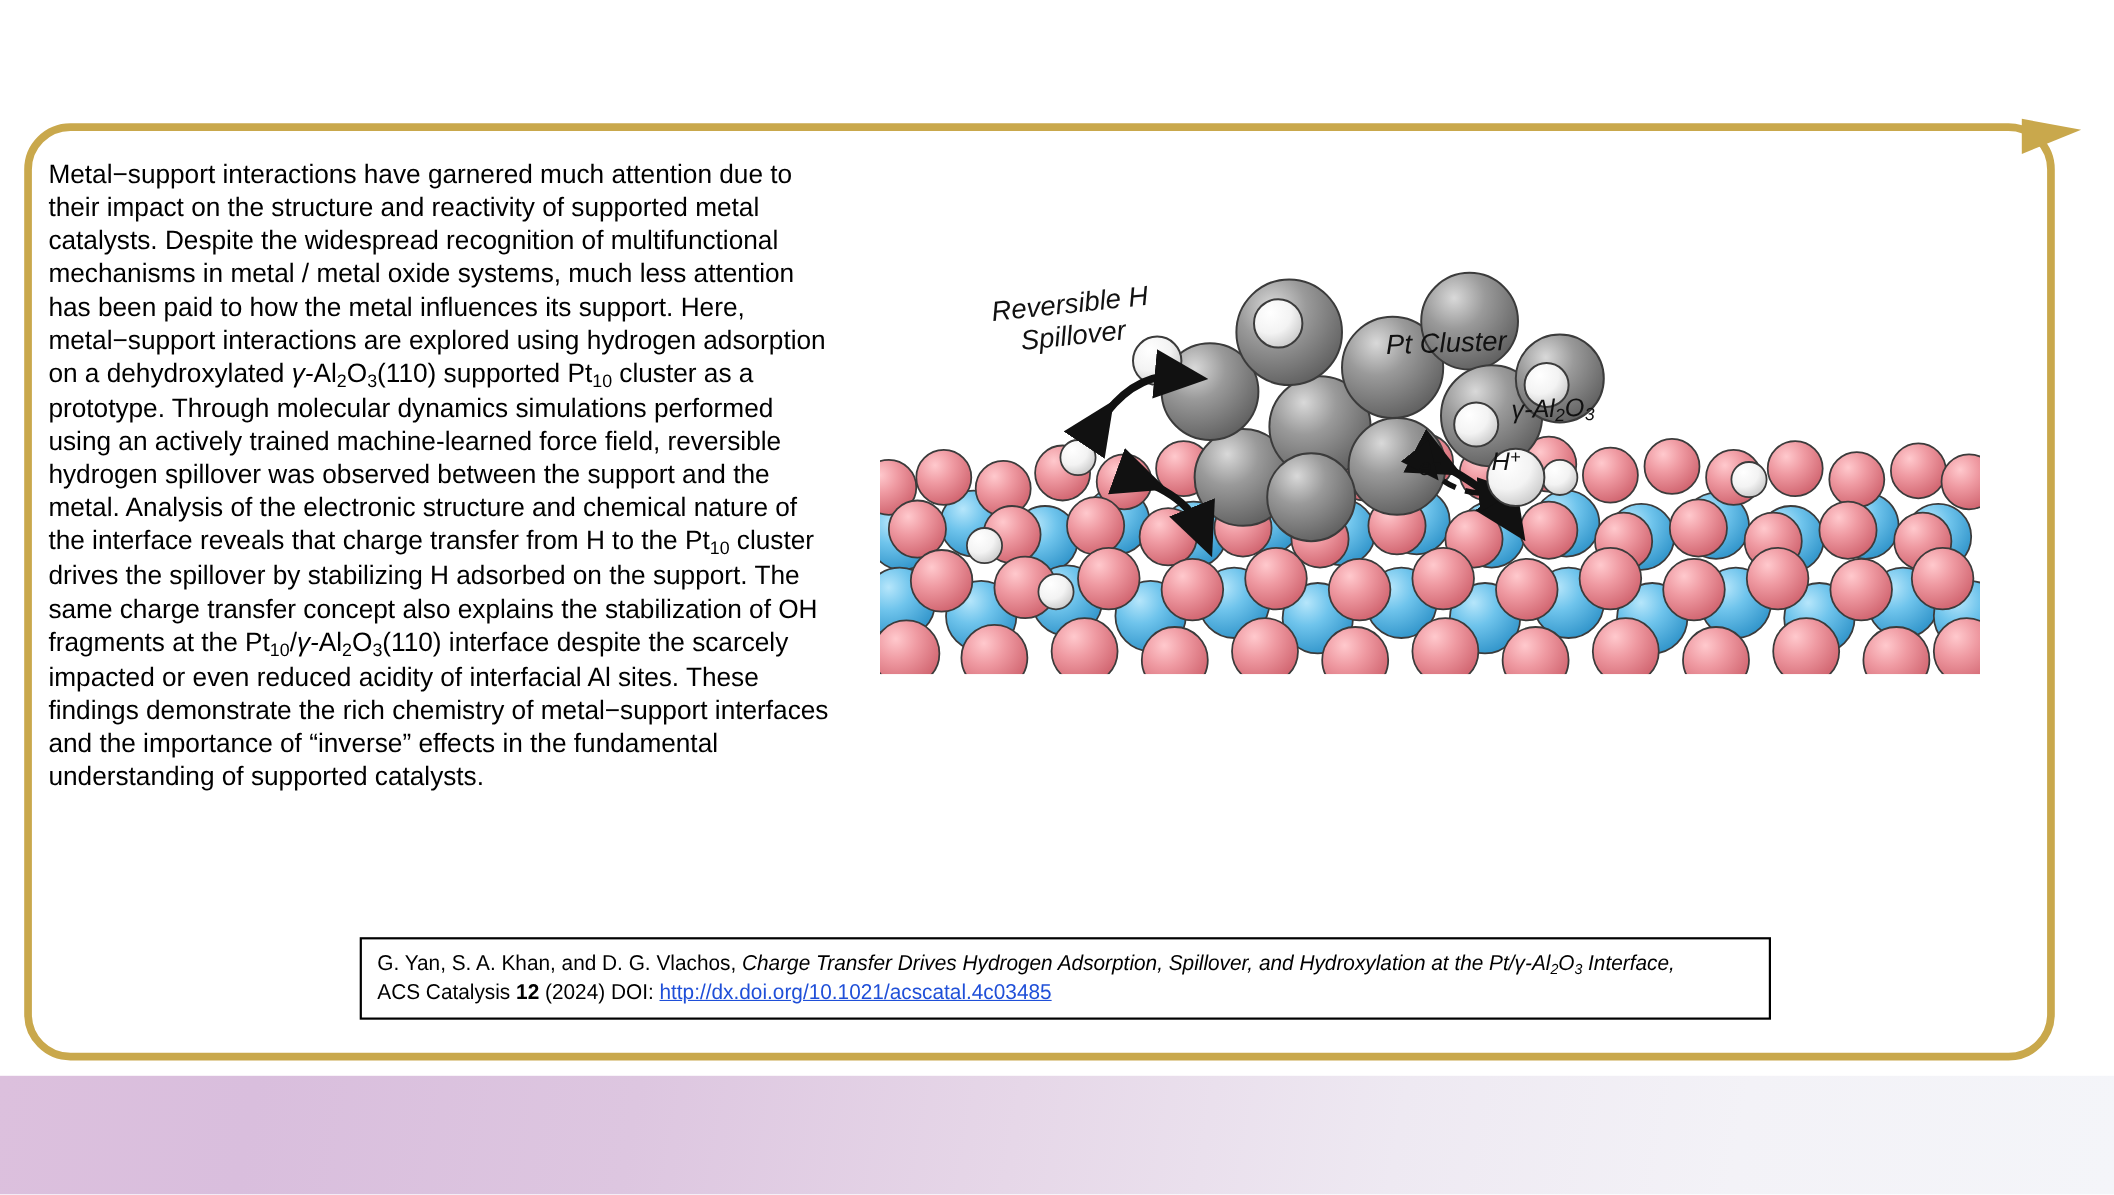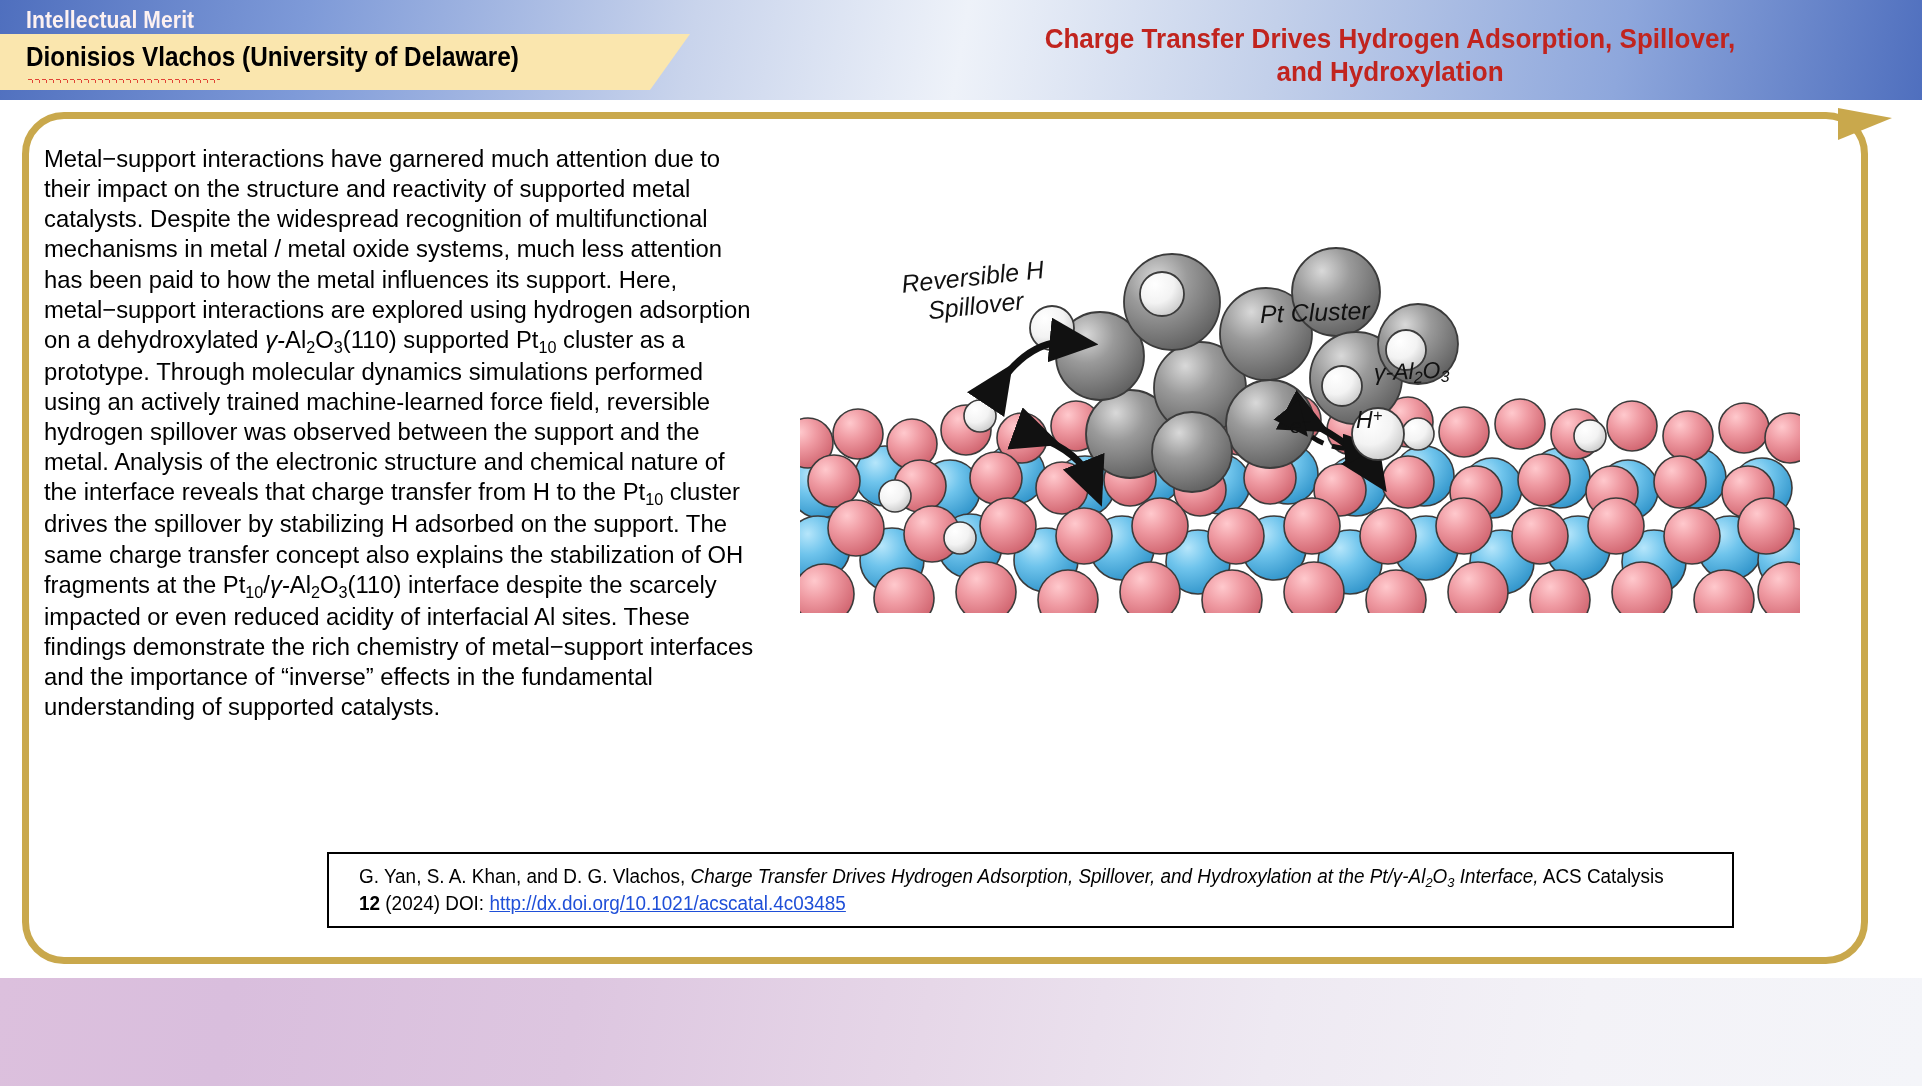--- a/index.html
+++ b/index.html
@@ -87,23 +87,23 @@
              transform:rotate(-6deg);transform-origin:left top;font-weight:normal;}
   .lbl-pt{left:460px;top:60px;font-size:25px;font-weight:normal;transform:rotate(-2deg);}
   .lbl-al{left:574px;top:120px;font-size:23px;font-weight:normal;transform:rotate(-2deg);}
   .lbl-e{left:490px;top:175px;font-size:21px;font-weight:normal;}
   .lbl-h{left:556px;top:168px;font-size:23px;font-weight:normal;}
   .fig-label sub{font-size:.7em;vertical-align:-.25em;font-style:italic;}
   .fig-label sup{font-size:.72em;vertical-align:.4em;}
 
   
   .cite-box{
-    position:absolute;left:327px;top:852px;width:1407px;min-height:62px;
+    position:absolute;left:327px;top:852px;width:1283px;min-height:62px;
     border:2px solid #000;background:#fff;box-sizing:border-box;
-    padding:10px 12px 9px 30px;
+    padding:10px 12px 9px 14px;
   }
   .cite-text{
     font-size:19.5px;line-height:1.33;color:#000;
     font-family:"Liberation Sans Narrow","Liberation Sans",sans-serif;
     transform:scaleX(.97);transform-origin:left top;
   }
   .cite-text i{font-style:italic;}
   .cite-text b{font-weight:bold;}
   .cite-text sub{font-size:.68em;vertical-align:-.28em;}
   .doi-link{color:#1f4fd8;text-decoration:underline;}
@@ -112,30 +112,20 @@
   .footer{
     position:absolute;left:0;top:978px;width:1922px;height:108px;
     background:linear-gradient(100deg,#dcc0dd 0%,#d9bedd 12%,#ddc6e0 30%,#e6d7e8 48%,#eee9f2 66%,#f3f2f7 82%,#f4f5f9 100%);
   }
 </style>
 </head>
 <body>
 
 <div class="slide">
 
-  <div class="header">
-    <div class="merit-label">Intellectual Merit</div>
-    <div class="pi-banner"></div>
-    <div class="pi-name">Dionisios Vlachos (University of Delaware)</div>
-    <div class="spellsquiggle"></div>
-    <div class="paper-title">
-      <span>Charge Transfer Drives Hydrogen Adsorption, Spillover,</span><br>
-      <span>and Hydroxylation</span>
-    </div>
-  </div>
 
   <div class="gold-frame"></div>
   <div class="gold-arrow"></div>
 
   <div class="abstract">
     <span>Metal−support interactions have garnered much attention due to their impact on the structure and reactivity of supported metal catalysts. Despite the widespread recognition of multifunctional mechanisms in metal / metal oxide systems, much less attention has been paid to how the metal influences its support. Here, metal−support interactions are explored using hydrogen adsorption on a dehydroxylated </span><span class="it">γ-</span><span>Al</span><sub>2</sub><span>O</span><sub>3</sub><span>(110) supported Pt</span><sub>10</sub><span> cluster as a prototype. Through molecular dynamics simulations performed using an actively trained machine-learned force field, reversible hydrogen spillover was observed between the support and the metal. Analysis of the electronic structure and chemical nature of the interface reveals that charge transfer from H to the Pt</span><sub>10</sub><span> cluster drives the spillover by stabilizing H adsorbed on the support. The same charge transfer concept also explains the stabilization of OH fragments at the Pt</span><sub>10</sub><span>/</span><span class="it">γ-</span><span>Al</span><sub>2</sub><span>O</span><sub>3</sub><span>(110) interface despite the scarcely impacted or even reduced acidity of interfacial Al sites. These findings demonstrate the rich chemistry of metal−support interfaces and the importance of “inverse” effects in the fundamental understanding of supported catalysts.</span>
   </div>
 
   <div class="figure">
     <svg class="figsvg" viewBox="0 0 1000 375">

